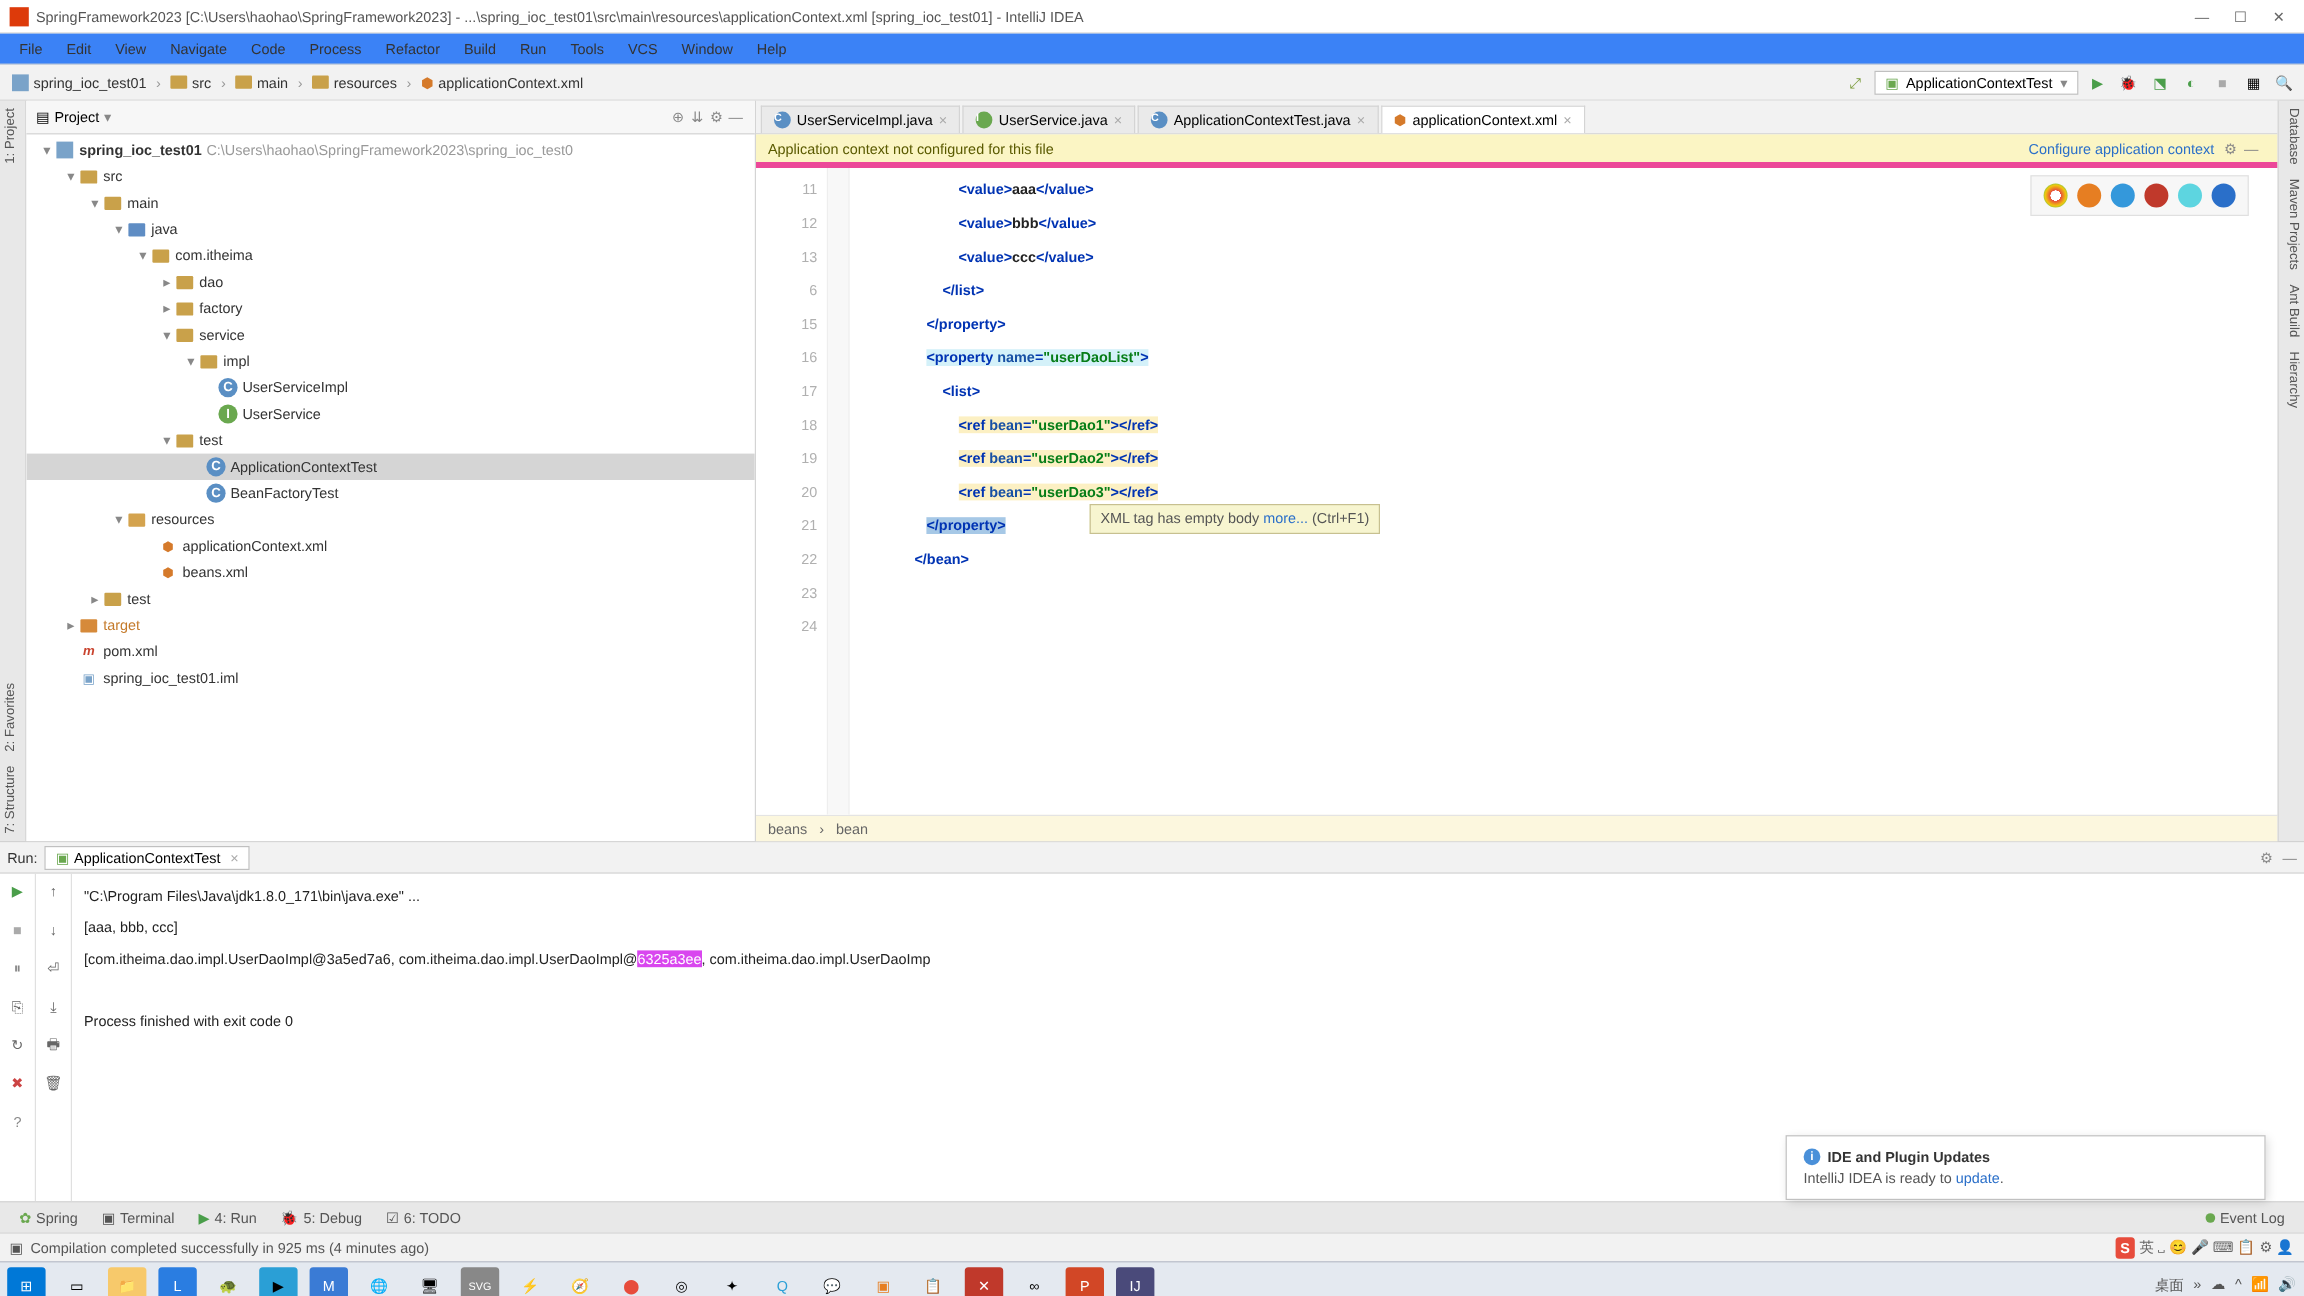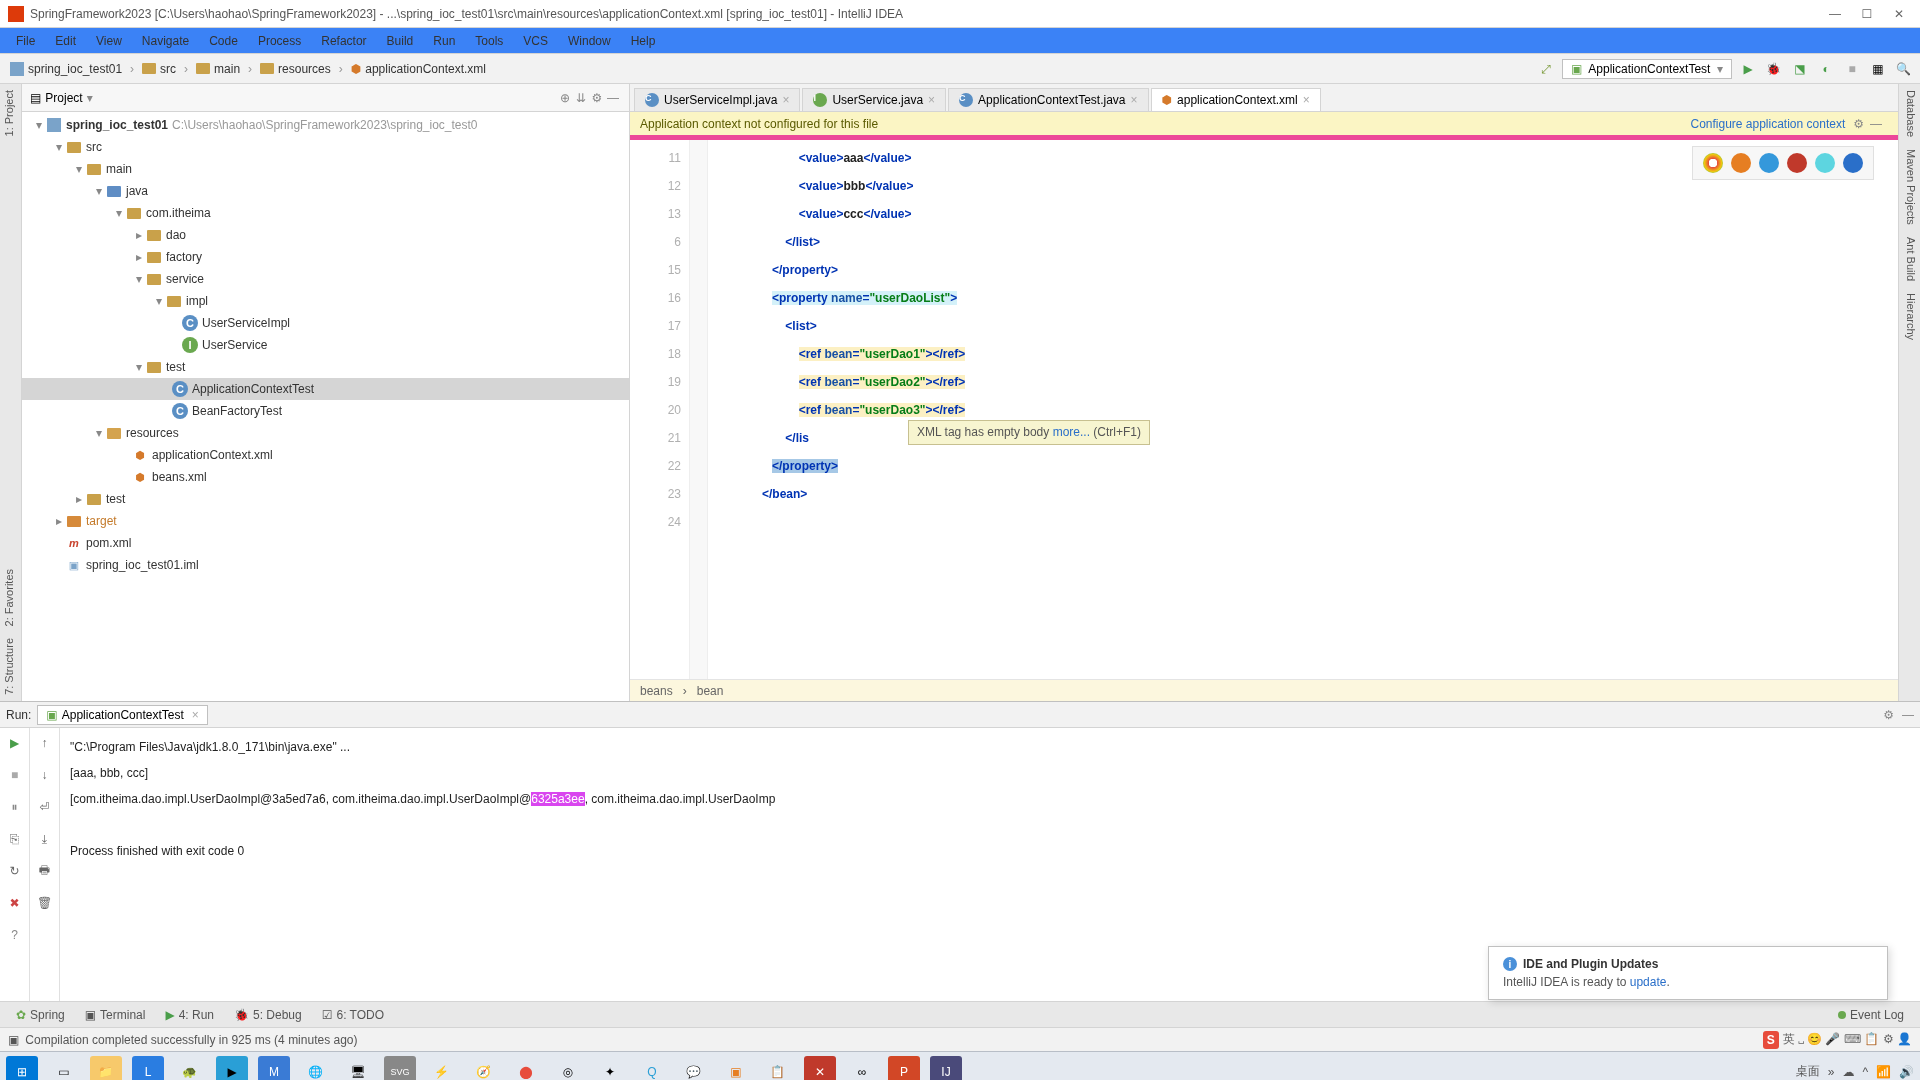--- a/index.html
+++ b/index.html
@@ -107,21 +107,21 @@
 .bottom-tabs { height: 26px; background: #e8e8e8; display: flex; align-items: center; padding: 0 6px; border-top: 1px solid #d4d4d4; }
 .bottom-tabs .btab { padding: 3px 10px; color: #555; cursor: pointer; display: flex; align-items: center; gap: 4px; }
 .bottom-tabs .spacer { flex: 1; }
 
 
 .statusbar { height: 24px; background: #f2f2f2; display: flex; align-items: center; padding: 0 8px; border-top: 1px solid #d4d4d4; color: #555; }
 
 
 .taskbar { height: 40px; background: #e4e9f0; display: flex; align-items: center; padding: 0 6px; gap: 10px; border-top: 1px solid #b8bec7; }
 .taskbar .tb-item { width: 32px; height: 32px; display: flex; align-items: center; justify-content: center; cursor: pointer; border-radius: 3px; }
-.taskbar .tray { margin-left: auto; display: flex; align-items: center; gap: 8px; color: #555; }
+.taskbar .tray { margin-left: auto; display: flex; gap: 8px; color: #555; }
 
 .icon-sq { width: 14px; height: 14px; display: inline-block; }
 </style>
 </head>
 <body>
 
 <div class="titlebar">
   <span class="app-icon"></span>
   <span class="title">SpringFramework2023 [C:\Users\haohao\SpringFramework2023] - ...\spring_ioc_test01\src\main\resources\applicationContext.xml [spring_ioc_test01] - IntelliJ IDEA</span>
   <div class="win-btns">
@@ -390,21 +390,20 @@
         <div class="line">              <span class="tag">&lt;value&gt;</span><span class="txt">aaa</span><span class="tag">&lt;/value&gt;</span></div>
           <div class="line">              <span class="tag">&lt;value&gt;</span><span class="txt">bbb</span><span class="tag">&lt;/value&gt;</span></div>
           <div class="line">              <span class="tag">&lt;value&gt;</span><span class="txt">ccc</span><span class="tag">&lt;/value&gt;</span></div>
           <div class="line">          <span class="tag">&lt;/list&gt;</span></div>
           <div class="line">      <span class="tag">&lt;/property&gt;</span></div>
           <div class="line">      <span class="hl-cyan"><span class="tag">&lt;property</span><span class=""> </span><span class="attr">name</span><span class="tag">=</span><span class="str">"userDaoList"</span><span class="tag">&gt;</span></span></div>
           <div class="line">          <span class="tag">&lt;list&gt;</span></div>
           <div class="line">              <span class="hl-yellow"><span class="tag">&lt;ref</span><span class=""> </span><span class="attr">bean</span><span class="tag">=</span><span class="str">"userDao1"</span><span class="tag">&gt;</span><span class="tag">&lt;/ref&gt;</span></span></div>
           <div class="line">              <span class="hl-yellow"><span class="tag">&lt;ref</span><span class=""> </span><span class="attr">bean</span><span class="tag">=</span><span class="str">"userDao2"</span><span class="tag">&gt;</span><span class="tag">&lt;/ref&gt;</span></span></div>
           <div class="line">              <span class="hl-yellow"><span class="tag">&lt;ref</span><span class=""> </span><span class="attr">bean</span><span class="tag">=</span><span class="str">"userDao3"</span><span class="tag">&gt;</span><span class="tag">&lt;/ref&gt;</span></span></div>
-          <div class="line">          <span class="tag">&lt;/lis</span></div>
           <div class="line">      <span class="hl-sel"><span class="tag">&lt;/property&gt;</span></span></div>
           <div class="line">   <span class="tag">&lt;/bean&gt;</span></div>
           <div class="line"></div>
           <div class="browser-icons">
           <span class="b" style="background:radial-gradient(#fff 30%,#e74c3c 31%,#f1c40f 60%,#2ecc71 90%)"></span>
           <span class="b" style="background:#e67e22"></span>
           <span class="b" style="background:#3498db"></span>
           <span class="b" style="background:#c0392b"></span>
           <span class="b" style="background:#5dd5e0"></span>
           <span class="b" style="background:#2a6fc9"></span>

